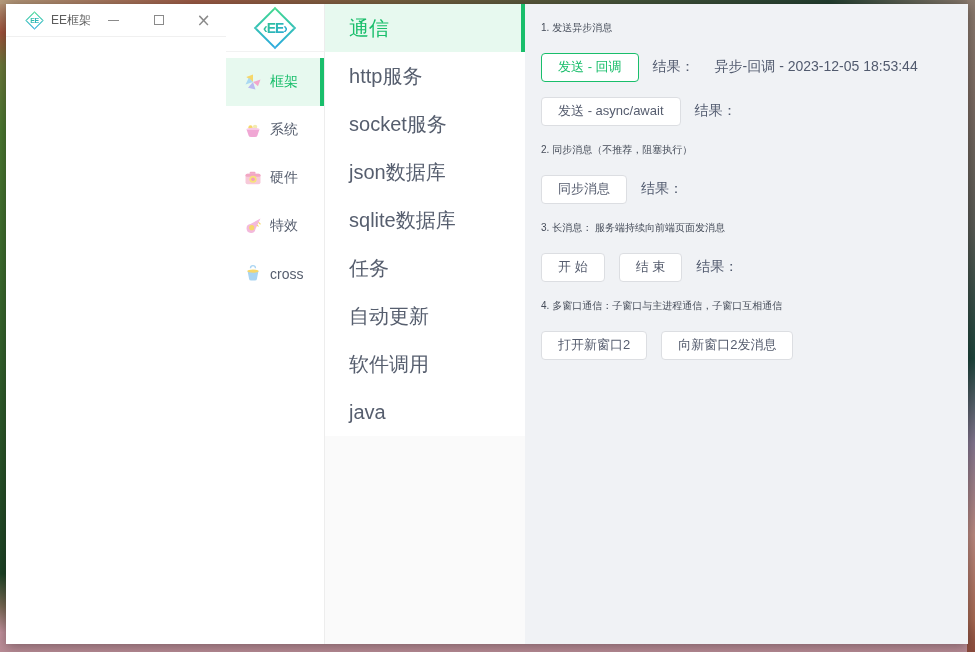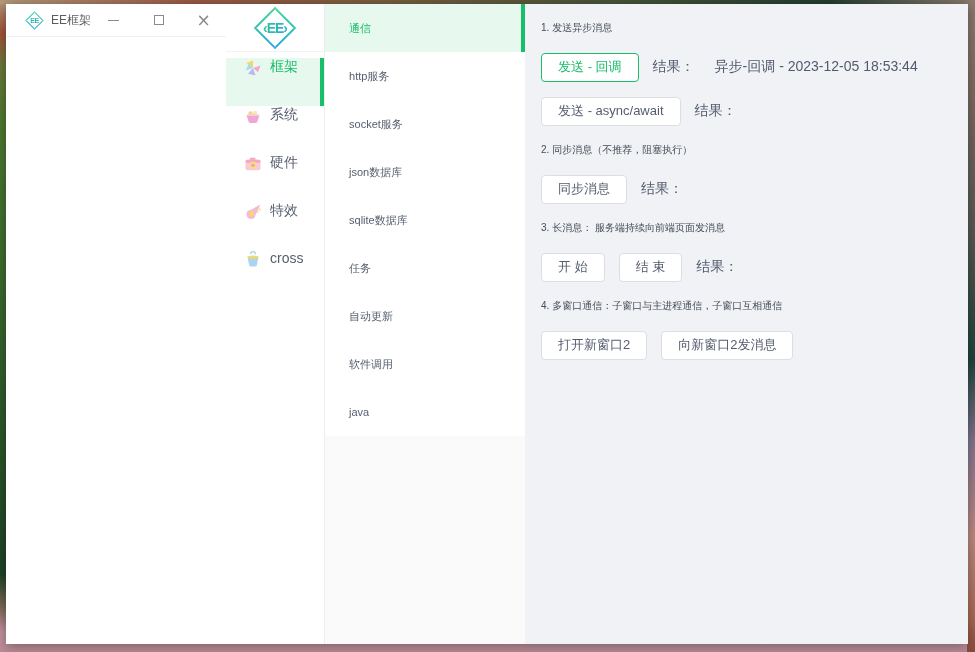--- a/index.html
+++ b/index.html
@@ -44,29 +44,29 @@
 
   
   .sidebar1 { width:99px; background:#fff; border-right:1px solid #ededed; flex:0 0 auto; }
   .logo-cell { height:48px; border-bottom:1px solid #f2f2f2; display:flex; align-items:center; justify-content:center; }
   .logo-mark { position:relative; width:46px; height:44px; display:flex; align-items:center; justify-content:center; }
   .logo-diamond { position:absolute; left:8px; top:7px; width:30px; height:30px; transform:rotate(45deg);
     border:2px solid; border-image:linear-gradient(135deg,#41d98d,#29a8e0) 1; }
   .logo-text { position:relative; font-size:14px; font-weight:bold; letter-spacing:-1px;
     background:linear-gradient(135deg,#2ec985,#2aa7e0); -webkit-background-clip:text; background-clip:text; color:transparent; }
   .nav1 { padding-top:6px; }
-  .nav1-item { height:48px; display:flex; padding-left:17px; gap:7px;
+  .nav1-item { height:48px; display:flex; align-items:center; padding-left:17px; gap:7px;
     font-size:14px; color:#565e6e; cursor:pointer; }
   .nav1-item.active { background:#e7f9ef; color:#19be6b; border-right:4px solid #19be6b; }
   .nav1-item svg { flex:0 0 auto; }
 
   
   .sidebar2 { width:200px; background:#fafafa; flex:0 0 auto; }
   .menu2 { background:#fff; }
-  .menu2-item { height:48px; line-height:48px; padding-left:24px; font-size:11px; color:#565e6e; cursor:pointer; }
+  .menu2-item { height:48px; line-height:48px; padding-left:24px; font-size:20px; color:#565e6e; cursor:pointer; }
   .menu2-item.active { background:#e7f9ef; color:#19be6b; border-right:4px solid #19be6b; }
 
   
   .main { flex:1; background:#f0f2f5; padding:8px 16px 0 16px; overflow:hidden; }
   .section-heading { font-size:10px; font-weight:400; color:#454c59; line-height:20px; margin:12px 0 14px; }
   .section-heading.first { margin-top:6px; }
   .btn-row { display:flex; align-items:center; height:30px; margin-bottom:14px; }
   .btn { height:29px; padding:0 16px; margin-right:14px; background:#fff;
     border:1px solid #dcdee2; border-radius:4px; font-size:13px; color:#555c6e;
     display:inline-flex; align-items:center; cursor:pointer; white-space:nowrap;

